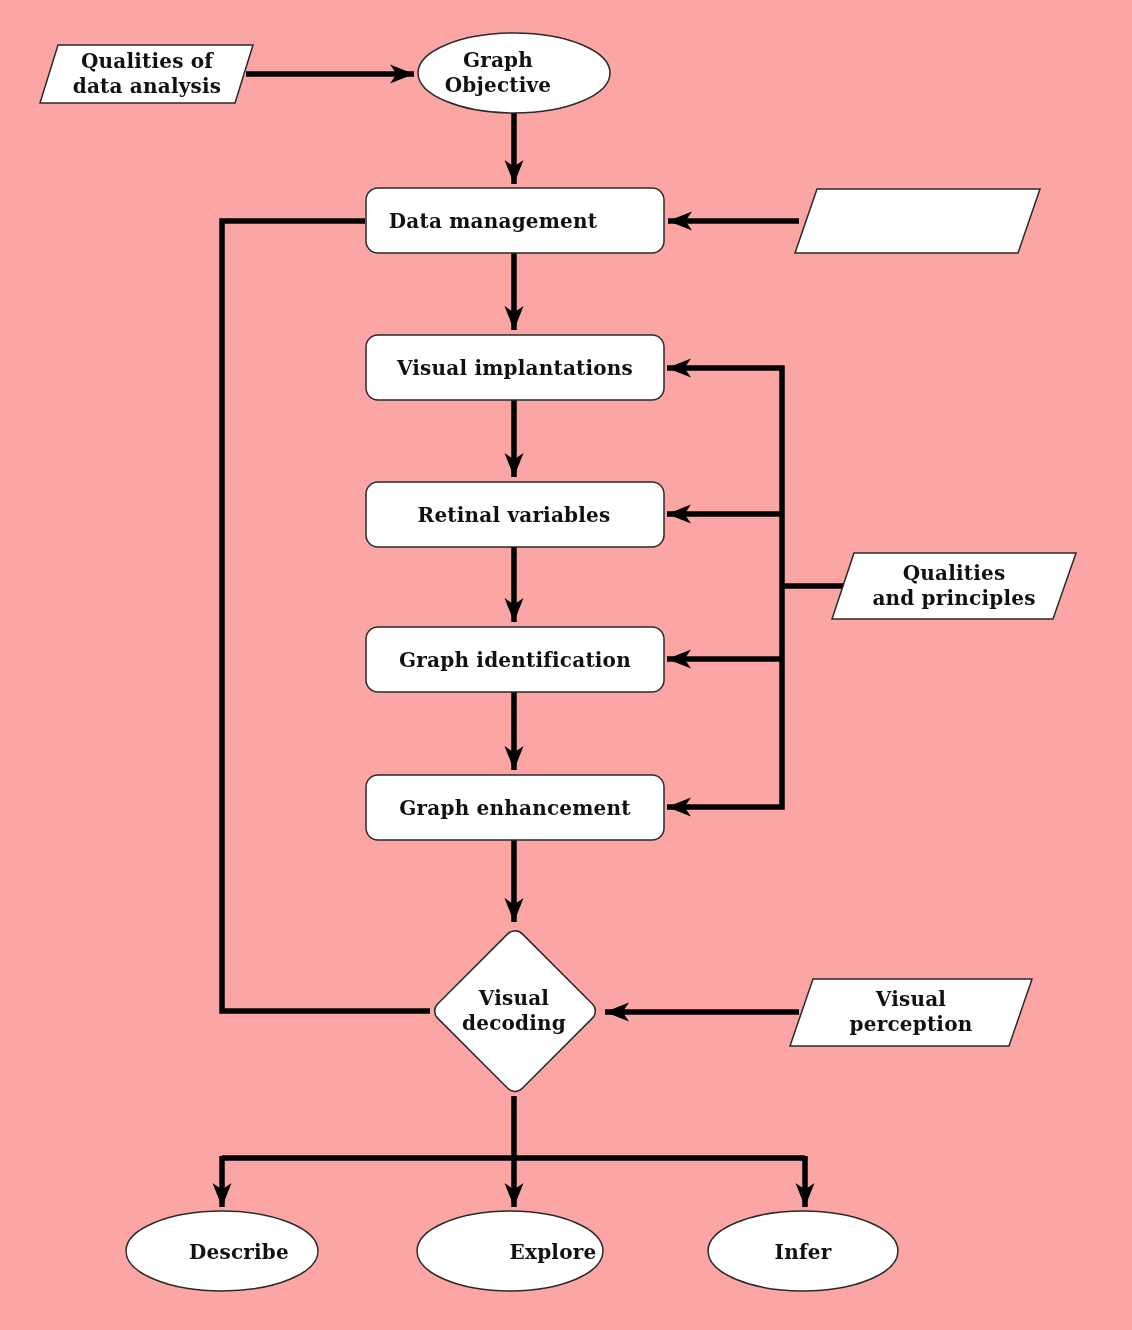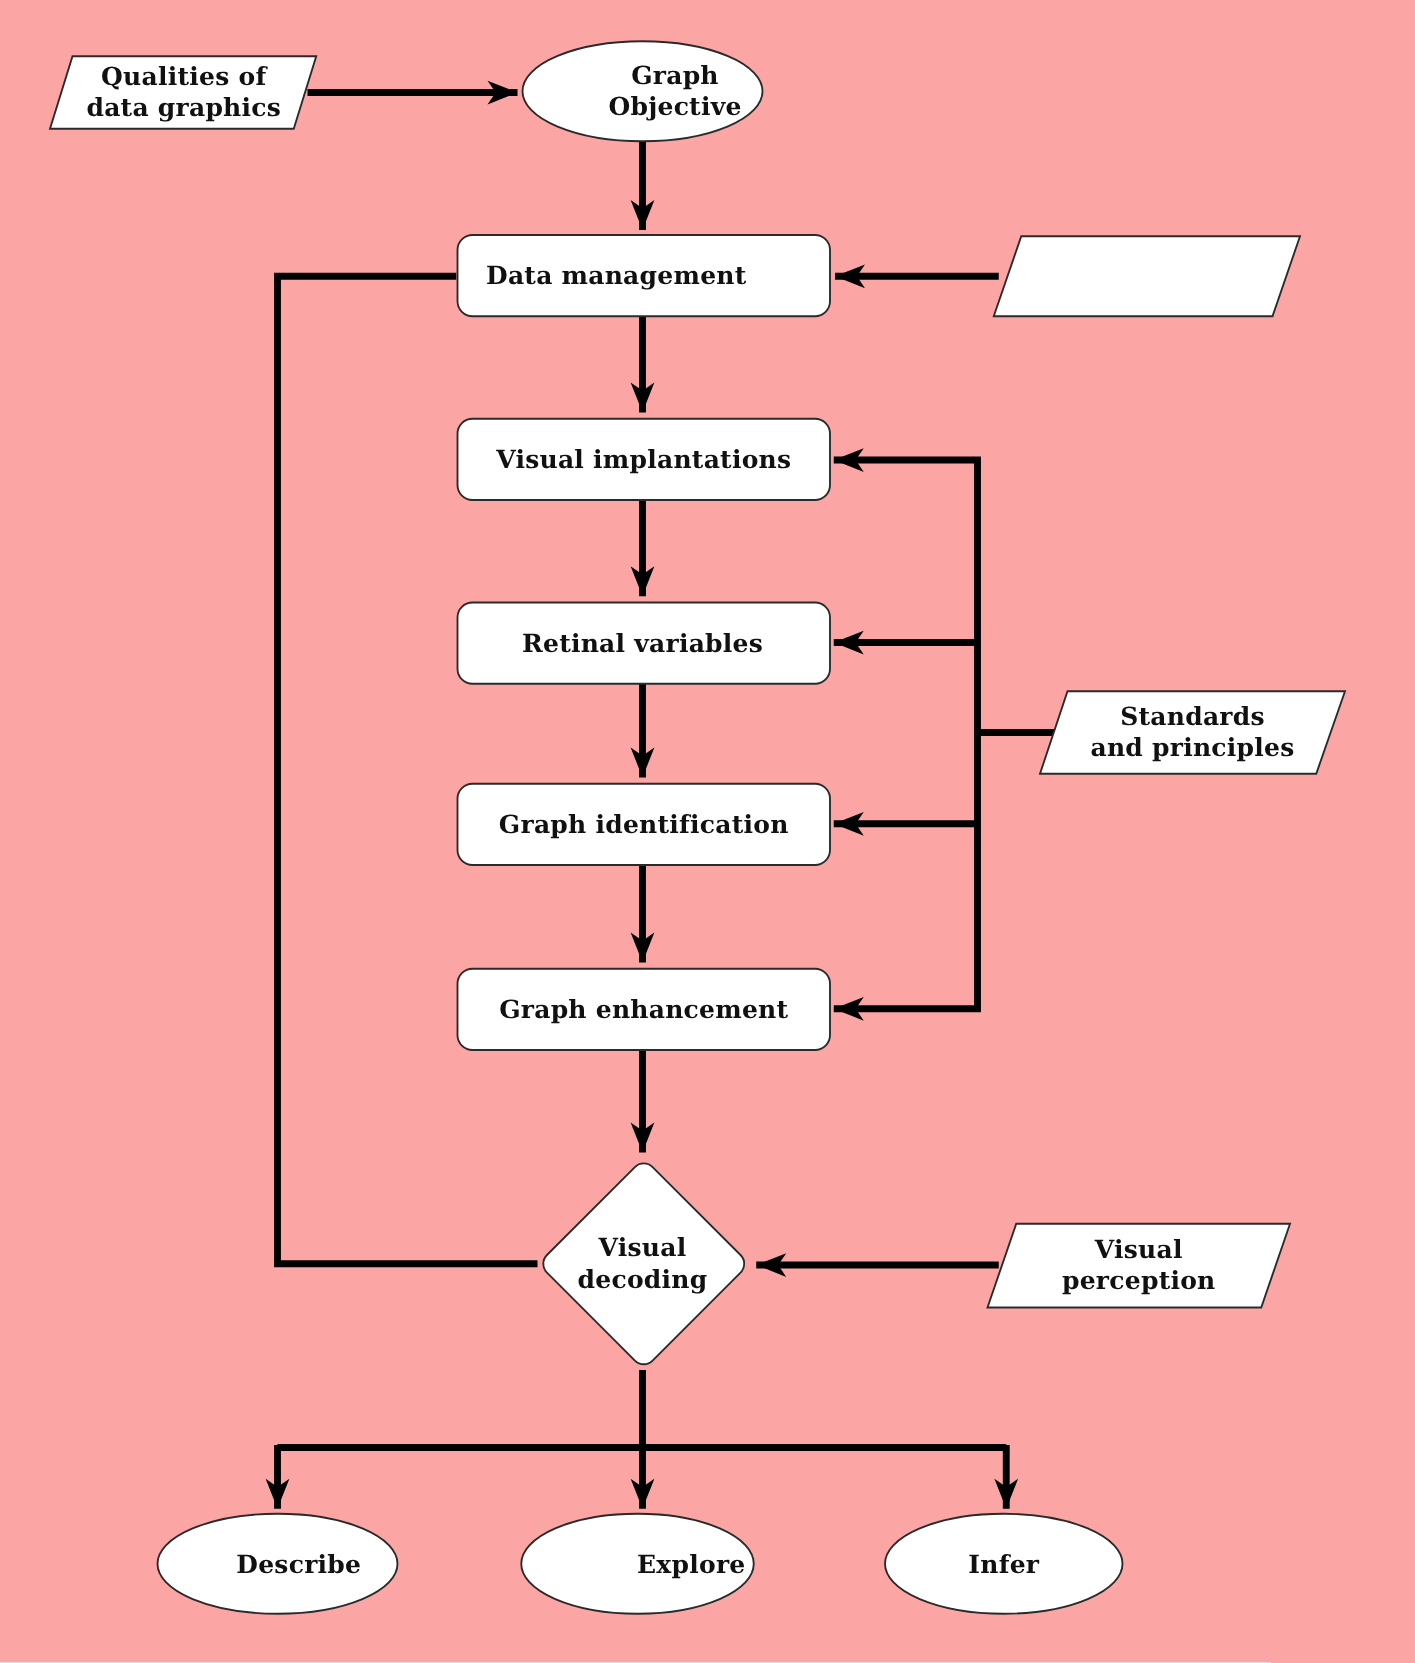--- a/index.html
+++ b/index.html
@@ -79,37 +79,37 @@
       <rect x="455.3" y="951.3" width="119.5" height="119.5" rx="10" transform="rotate(45 515 1011)"></rect>
       <polygon points="813,979 1032,979 1009,1046 790,1046"></polygon>
       <ellipse cx="222" cy="1251" rx="96" ry="40"></ellipse>
       <ellipse cx="510" cy="1251" rx="93" ry="40"></ellipse>
       <ellipse cx="803" cy="1251" rx="95" ry="40"></ellipse>
     </g>
   </svg>
 
   <div class="label" style="left:147px;top:74px;">
     <span>Qualities of</span>
-    <span>data graphics</span>
+    <span>data analysis</span>
   </div>
 
-  <div class="label" style="left:540px;top:73px;">
+  <div class="label" style="left:498px;top:73px;">
     <span>Graph</span>
     <span>Objective</span>
   </div>
 
   <div class="label" style="left:493px;top:221px;">Data management</div>
 
 
   <div class="label" style="left:515px;top:368px;">Visual implantations</div>
 
   <div class="label" style="left:514px;top:515px;">Retinal variables</div>
 
   <div class="label" style="left:954px;top:586px;">
-    <span>Standards</span>
+    <span>Qualities</span>
     <span>and principles</span>
   </div>
 
   <div class="label" style="left:515px;top:660px;">Graph identification</div>
 
   <div class="label" style="left:515px;top:808px;text-align:center;">Graph enhancement</div>
 
   <div class="label" style="left:514px;top:1011px;">
     <span>Visual</span>
     <span>decoding</span>

